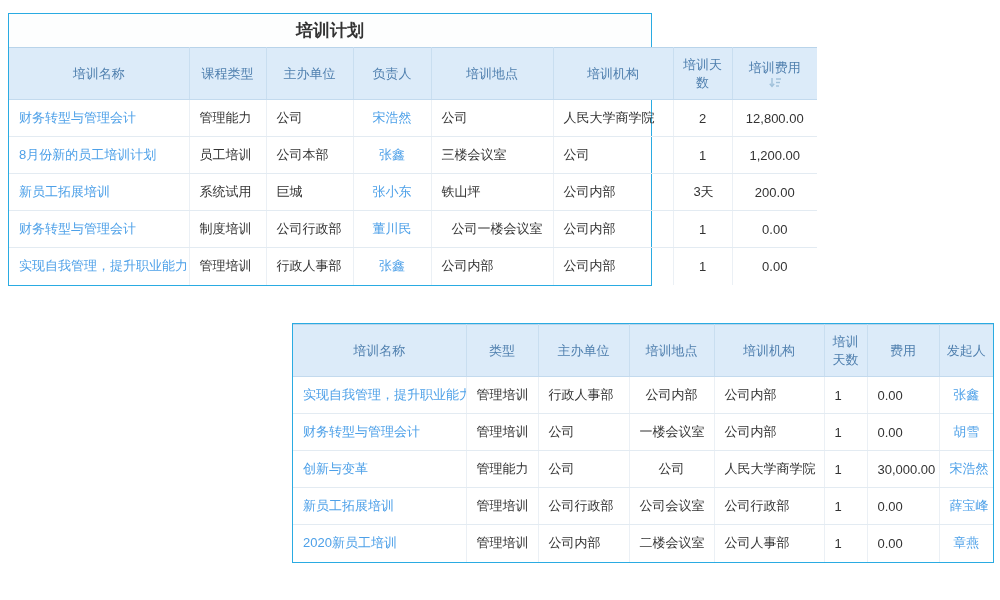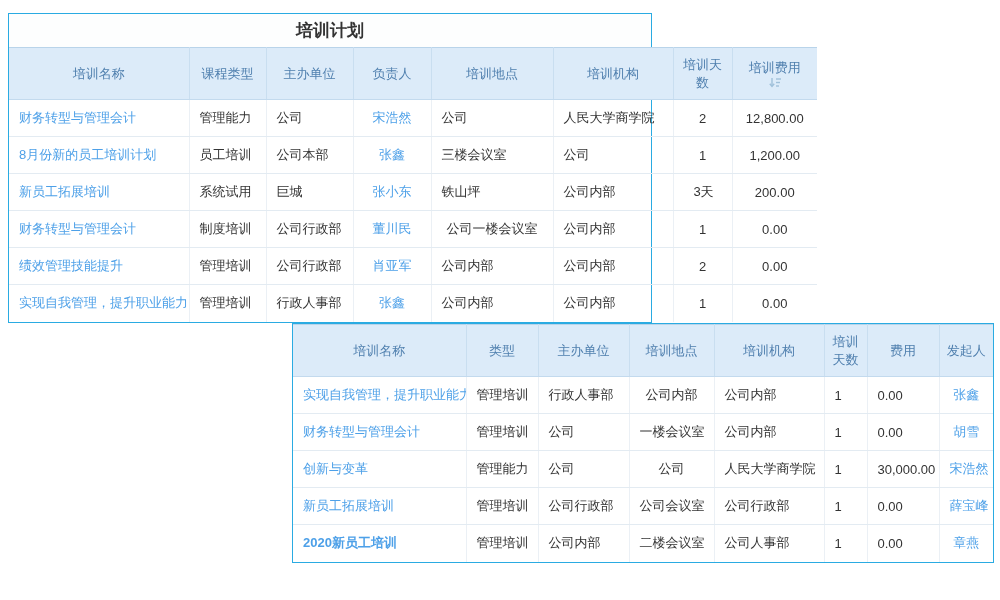--- a/index.html
+++ b/index.html
@@ -108,33 +108,23 @@
             <td style="text-align: left;">铁山坪</td>
             <td style="text-align: left;">公司内部</td>
             <td style="text-align: center; padding-left: 12px;">3天</td>
             <td style="text-align: center;">200.00</td>
           </tr>
           <tr>
             <td style="text-align: left;"><a class="cell-link">财务转型与管理会计</a></td>
             <td style="text-align: left;">制度培训</td>
             <td style="text-align: left;">公司行政部</td>
             <td style="text-align: center;"><a class="cell-link">董川民</a></td>
-            <td style="text-align: center;">公司一楼会议室</td>
+            <td style="text-align: right;">公司一楼会议室</td>
             <td style="text-align: left;">公司内部</td>
             <td style="text-align: center;">1</td>
-            <td style="text-align: center;">0.00</td>
-          </tr>
-          <tr>
-            <td style="text-align: left;"><a class="cell-link">绩效管理技能提升</a></td>
-            <td style="text-align: left;">管理培训</td>
-            <td style="text-align: left;">公司行政部</td>
-            <td style="text-align: center;"><a class="cell-link">肖亚军</a></td>
-            <td style="text-align: left;">公司内部</td>
-            <td style="text-align: left;">公司内部</td>
-            <td style="text-align: center;">2</td>
             <td style="text-align: center;">0.00</td>
           </tr>
           <tr>
             <td style="text-align: left;"><a class="cell-link">实现自我管理，提升职业能力</a></td>
             <td style="text-align: left;">管理培训</td>
             <td style="text-align: left;">行政人事部</td>
             <td style="text-align: center;"><a class="cell-link">张鑫</a></td>
             <td style="text-align: left;">公司内部</td>
             <td style="text-align: left;">公司内部</td>
             <td style="text-align: center;">1</td>
@@ -203,21 +193,21 @@
             <td style="text-align: left;"><a class="cell-link">新员工拓展培训</a></td>
             <td style="text-align: left;">管理培训</td>
             <td style="text-align: left;">公司行政部</td>
             <td style="text-align: center;">公司会议室</td>
             <td style="text-align: left;">公司行政部</td>
             <td style="text-align: left;">1</td>
             <td style="text-align: left;">0.00</td>
             <td style="text-align: center;"><a class="cell-link">薛宝峰</a></td>
           </tr>
           <tr>
-            <td style="text-align: left; font-weight: bold;"><a class="cell-link">2020新员工培训</a></td>
+            <td style="text-align: left;"><a class="cell-link">2020新员工培训</a></td>
             <td style="text-align: left;">管理培训</td>
             <td style="text-align: left;">公司内部</td>
             <td style="text-align: center; margin-left: 44px;">二楼会议室</td>
             <td style="text-align: left;">公司人事部</td>
             <td style="text-align: left;">1</td>
             <td style="text-align: left;">0.00</td>
             <td style="text-align: center;"><a class="cell-link">章燕</a></td>
           </tr>
         </tbody>
     </table>

